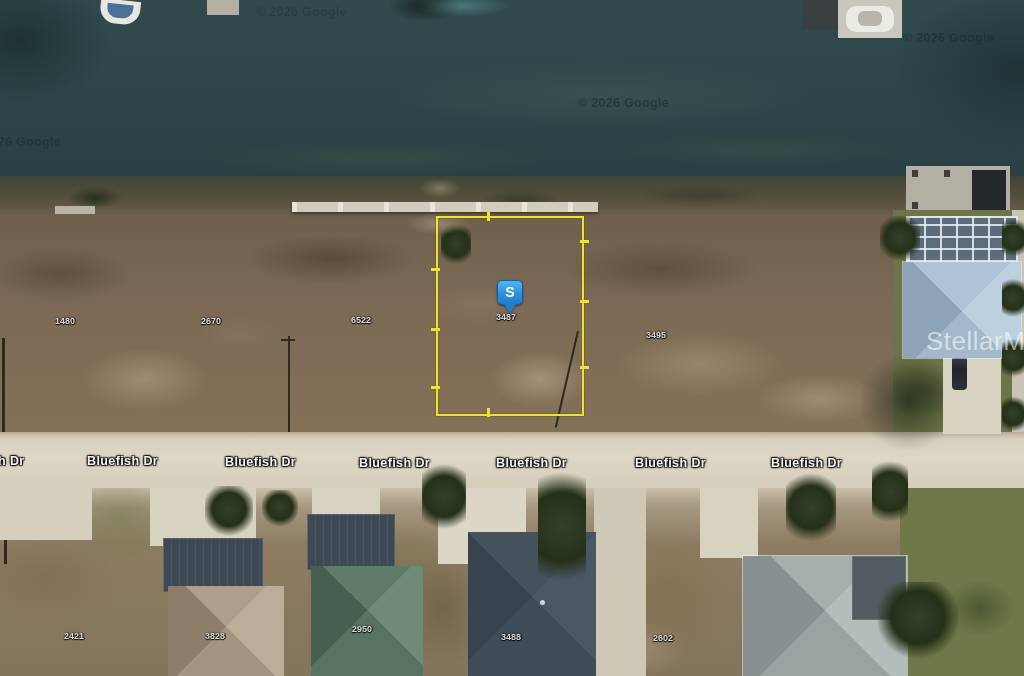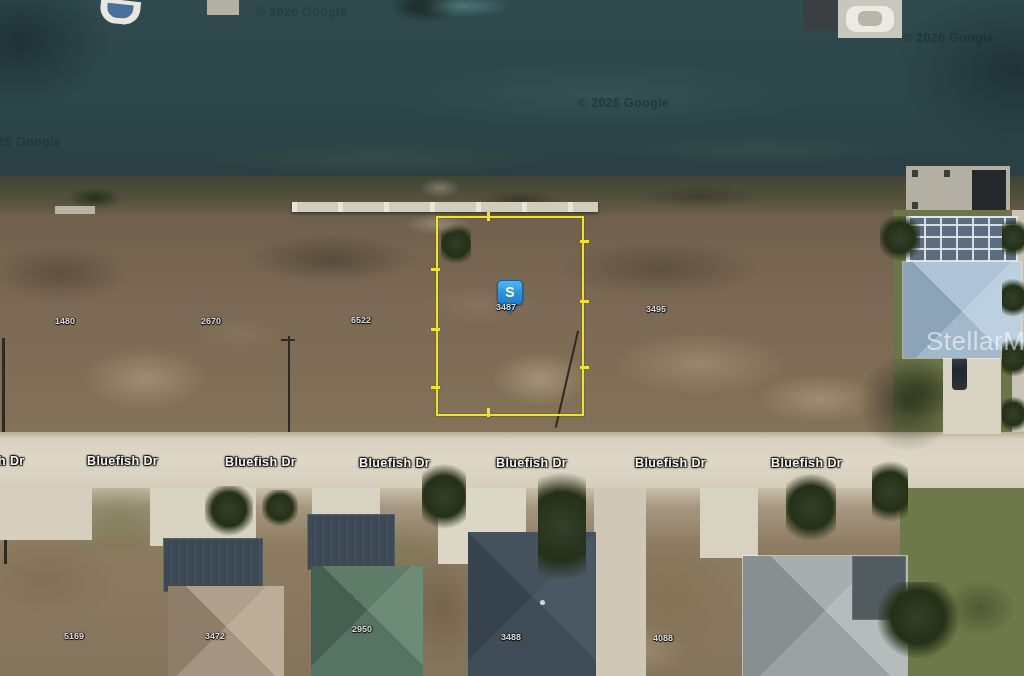--- a/index.html
+++ b/index.html
@@ -201,28 +201,28 @@
   <div class="tick" style="left:487px;top:408px;width:3px;height:9px;"></div>
 
   <div class="pin">
     <div class="pin-head">S</div>
     <div class="pin-tail"></div>
   </div>
 
   <div class="lot-label" style="left:55px;top:316px;">1480</div>
   <div class="lot-label" style="left:201px;top:316px;">2670</div>
   <div class="lot-label" style="left:351px;top:315px;">6522</div>
-  <div class="lot-label" style="left:496px;top:302px;">3487</div>
-  <div class="lot-label" style="left:646px;top:304px;">3495</div>
-
-  <div class="lot-label" style="left:64px;top:631px;">5169</div>
-  <div class="lot-label" style="left:205px;top:631px;">3472</div>
+  <div class="lot-label" style="left:496px;top:312px;">3487</div>
+  <div class="lot-label" style="left:646px;top:330px;">3495</div>
+
+  <div class="lot-label" style="left:64px;top:631px;">2421</div>
+  <div class="lot-label" style="left:205px;top:631px;">3828</div>
   <div class="lot-label" style="left:352px;top:624px;">2950</div>
   <div class="lot-label" style="left:501px;top:632px;">3488</div>
-  <div class="lot-label" style="left:653px;top:633px;">4088</div>
+  <div class="lot-label" style="left:653px;top:633px;">2602</div>
 
   <div class="street-label" style="left:-2px;top:454px;">h Dr</div>
   <div class="street-label" style="left:87px;top:454px;">Bluefish Dr</div>
   <div class="street-label" style="left:225px;top:455px;">Bluefish Dr</div>
   <div class="street-label" style="left:359px;top:456px;">Bluefish Dr</div>
   <div class="street-label" style="left:496px;top:456px;">Bluefish Dr</div>
   <div class="street-label" style="left:635px;top:456px;">Bluefish Dr</div>
   <div class="street-label" style="left:771px;top:456px;">Bluefish Dr</div>
 
   <div class="wm-google" style="left:256px;top:5px;opacity:.45;">© 2026 Google</div>

